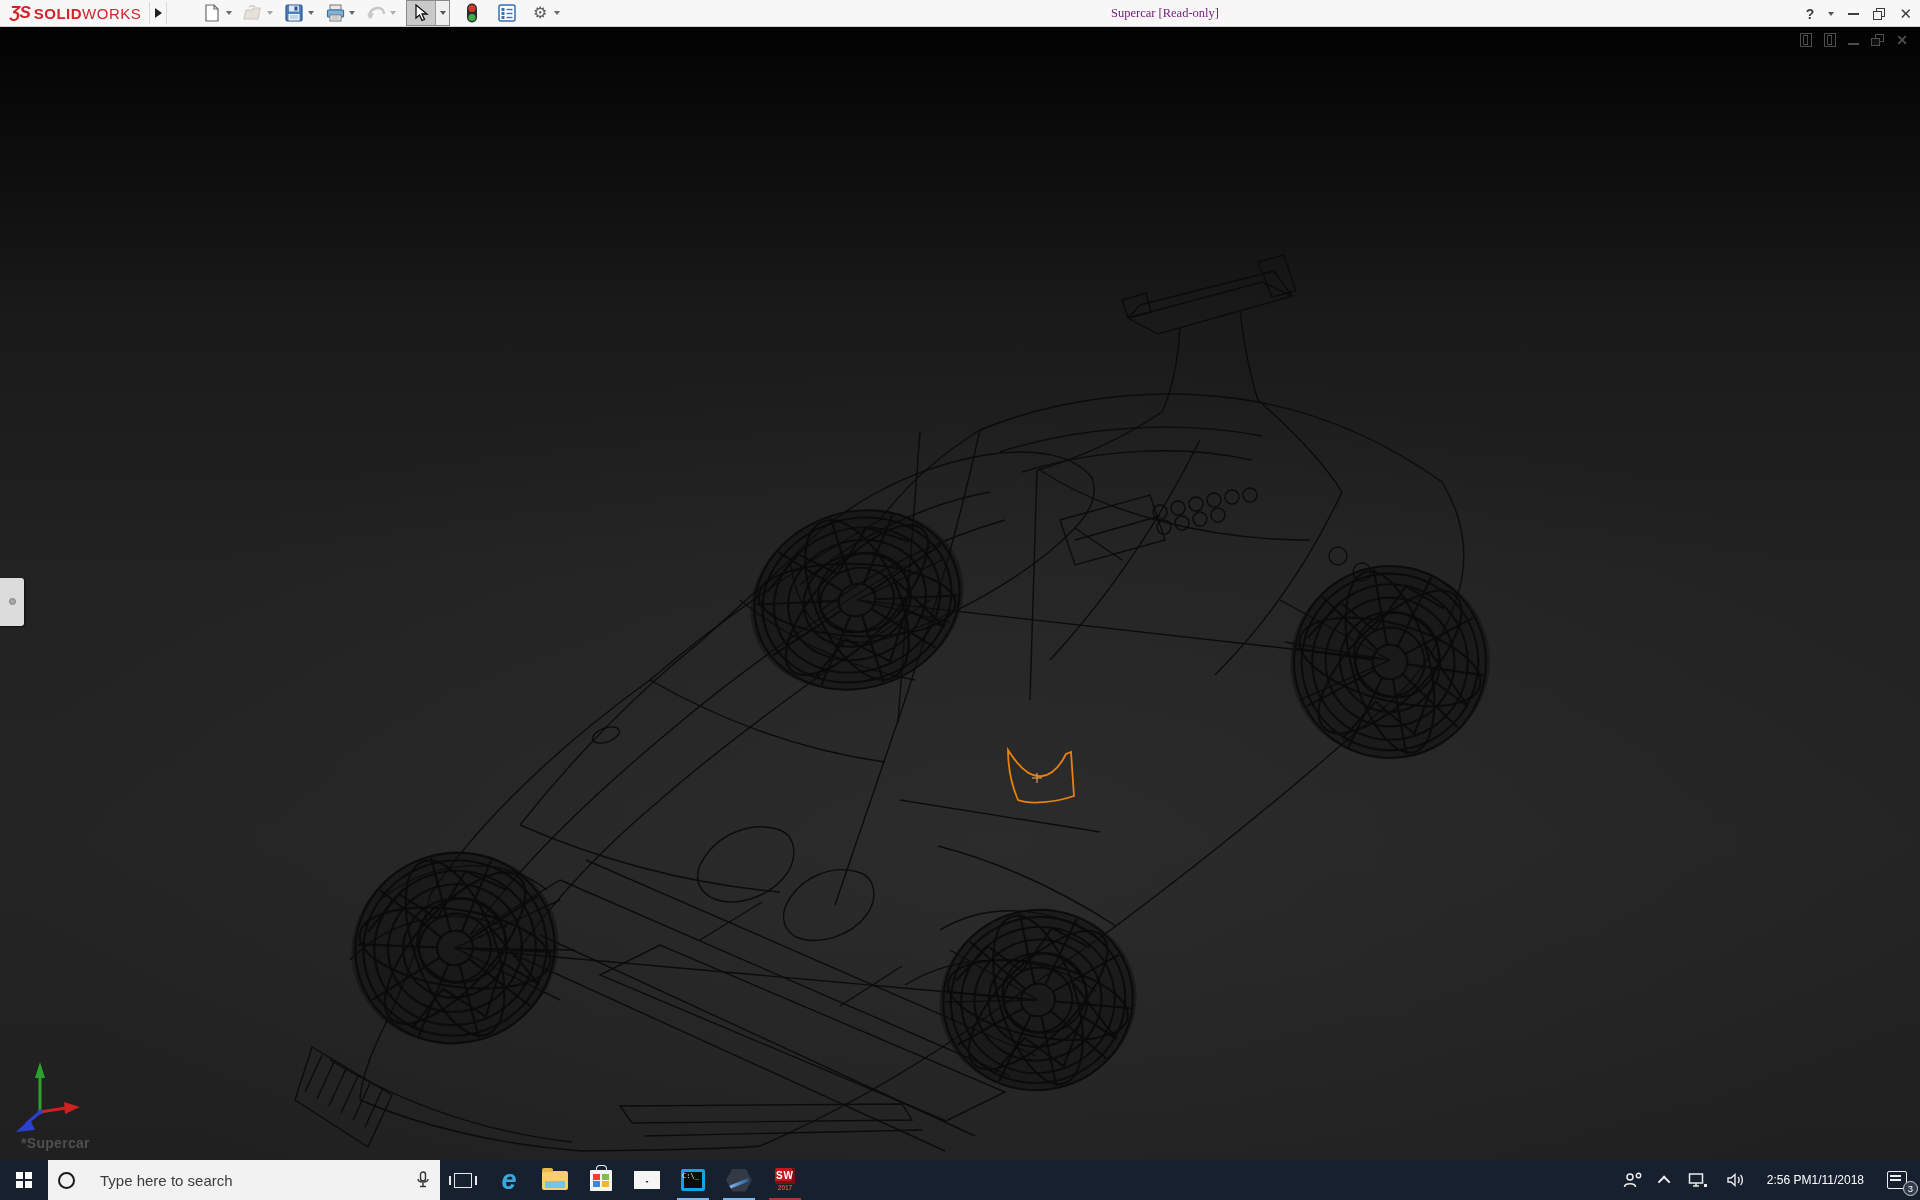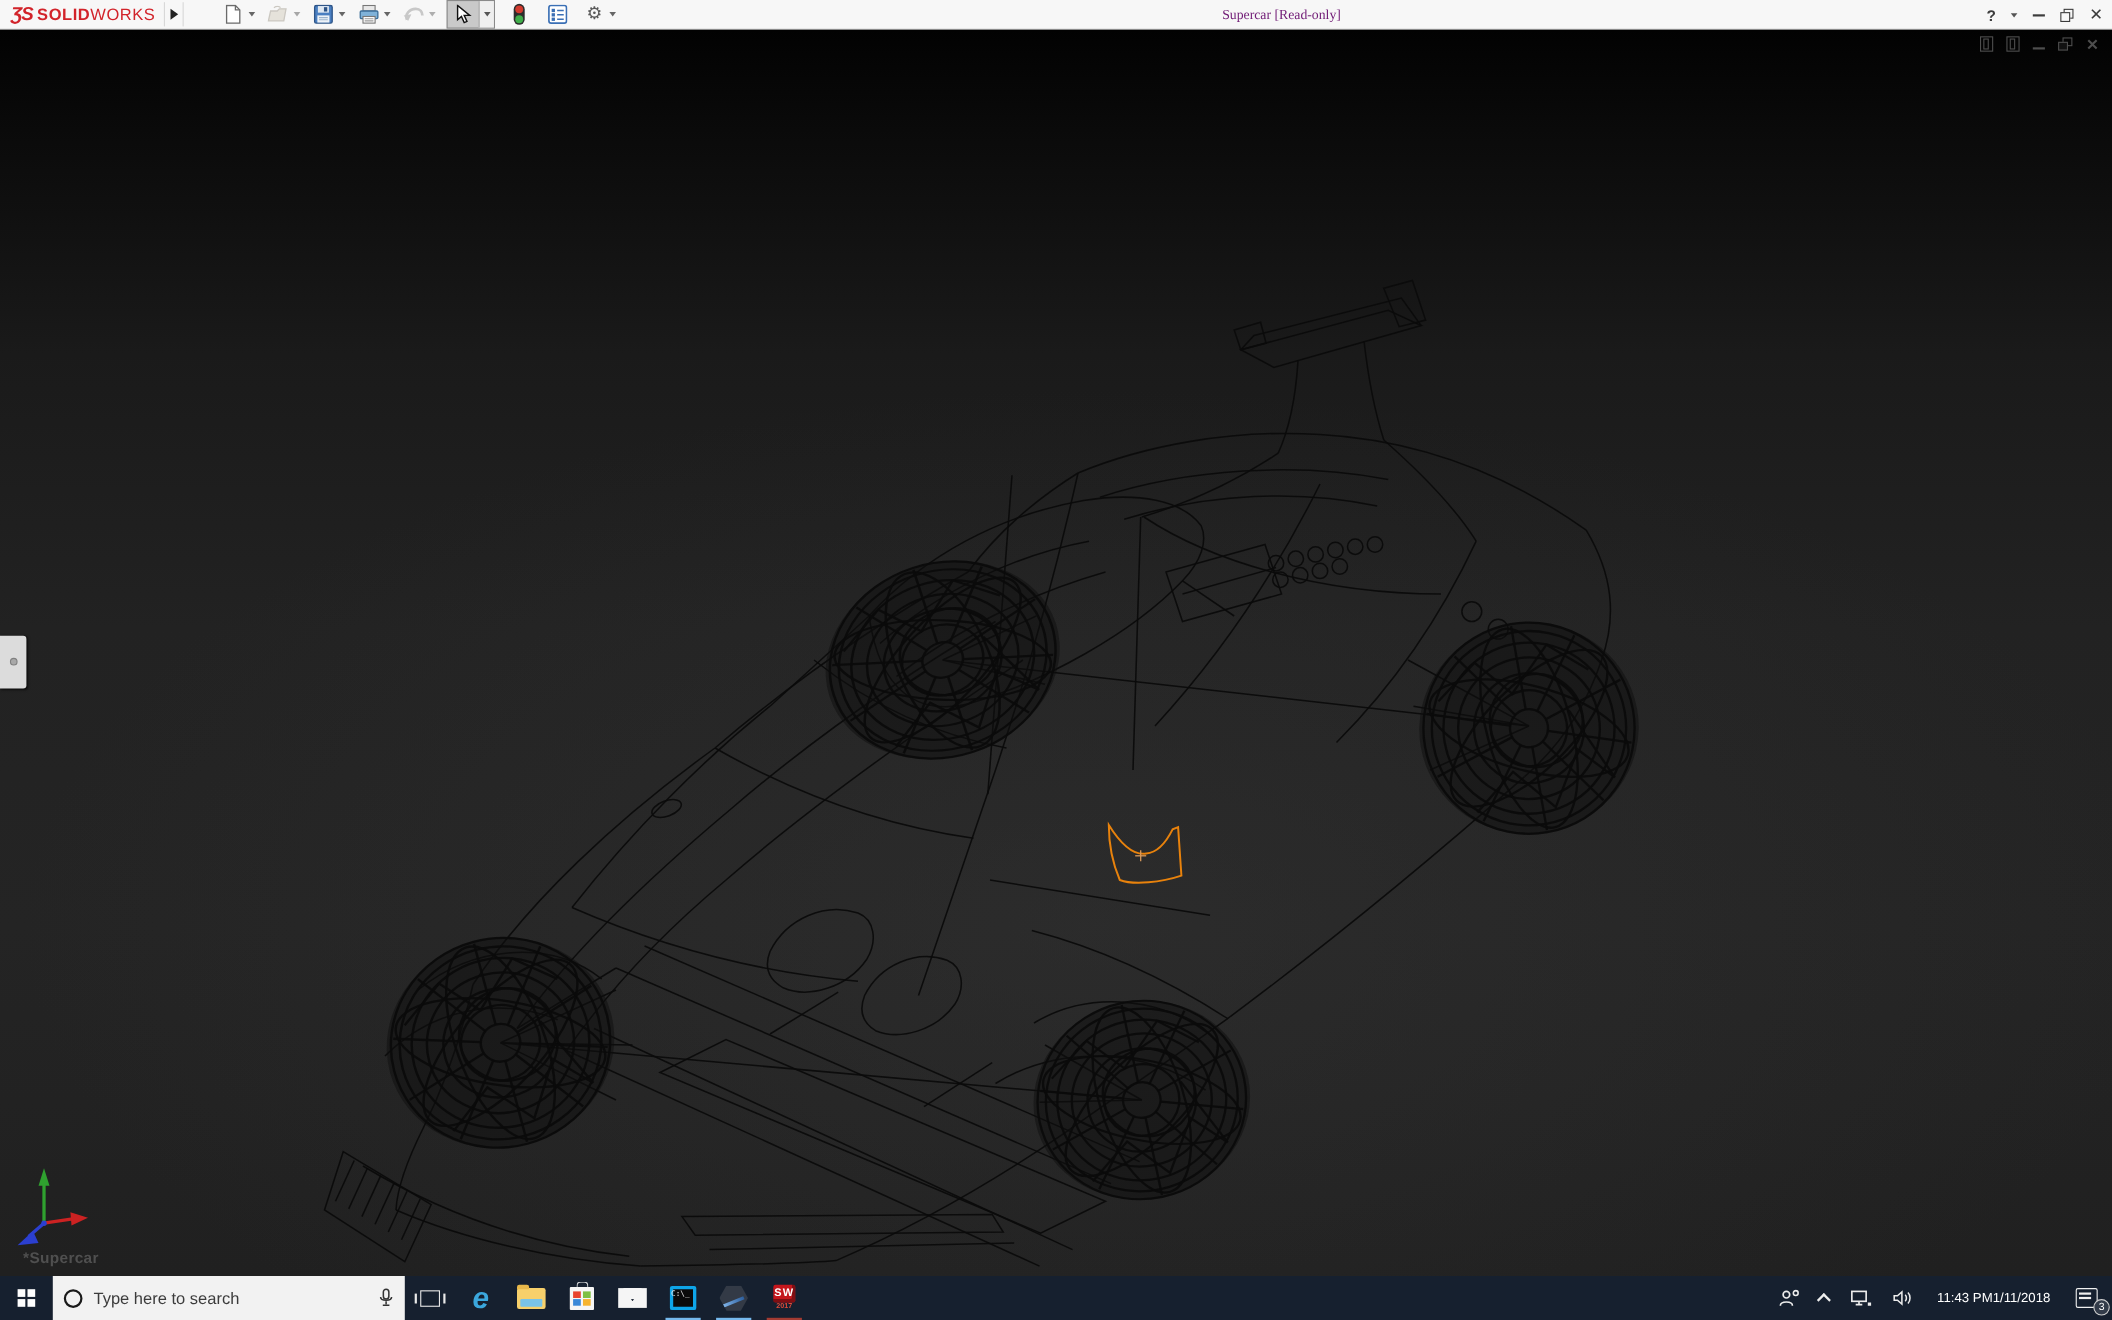--- a/index.html
+++ b/index.html
@@ -71,22 +71,22 @@
 
   .view-label { position:absolute; left:21px; top:1108px; height:25px; overflow:hidden;
                 font-size:14px; font-weight:bold; color:#4f4f4f; letter-spacing:0.3px; }
 
   
   .taskbar { position:absolute; left:0; bottom:0; width:1920px; height:40px;
              background:#16202f; display:flex; align-items:stretch; z-index:10; }
   .tb-start { width:48px; display:flex; align-items:center; justify-content:center; }
   .winlogo { display:grid; grid-template-columns:7px 7px; grid-template-rows:7px 7px; gap:1.5px; }
   .winlogo span { background:#fefefe; }
-  .search-box { width:320px; background:#f2f2f2; display:flex; align-items:center;
-                padding:0 10px; gap:10px; }
+  .search-box { width:392px; background:#f2f2f2; display:flex; align-items:center;
+                padding:0 10px; gap:25px; }
   .cortana-ring { width:17px; height:17px; border:2.5px solid #1a1a1a; border-radius:50%; flex:none; }
   .search-input { flex:1; border:none; outline:none; background:transparent; font-size:15px;
                   color:#222; font-family:"Liberation Sans", sans-serif; }
   .search-input::placeholder { color:#3c3c3c; opacity:1; }
   .task-btn { width:46px; display:flex; align-items:center; justify-content:center;
               position:relative; }
   .task-btn .underline { position:absolute; bottom:0; left:7px; right:7px; height:2.5px; }
   .hexagon { width:26px; height:23px; background:#333a46;
              clip-path:polygon(25% 0,75% 0,100% 50%,75% 100%,25% 100%,0 50%); position:relative; }
   .hexagon::after { content:""; position:absolute; left:3px; top:13px; width:20px; height:3px;
@@ -528,21 +528,21 @@
       </svg>
     </div>
     <div class="tray-btn">
       <svg class="tray-svg" width="20" height="16" viewBox="0 0 20 16">
         <path d="M2,6 L5,6 L9,2.5 L9,13.5 L5,10 L2,10 Z" fill="none" stroke="#ececec" stroke-width="1.4"></path>
         <path d="M12,5 C13.5,6.5 13.5,9.5 12,11" fill="none" stroke="#ececec" stroke-width="1.4"></path>
         <path d="M14.5,3 C17,5.5 17,10.5 14.5,13" fill="none" stroke="#ececec" stroke-width="1.4"></path>
       </svg>
     </div>
     <div class="tray-btn clock-block">
-      <div>11:43 PM</div>
+      <div>2:56 PM</div>
       <div>1/11/2018</div>
     </div>
     <div class="tray-btn" style="width:34px;">
       <span class="action-icon"></span>
       <span class="badge">3</span>
     </div>
   </div>
 </div>
 
 </body></html>

